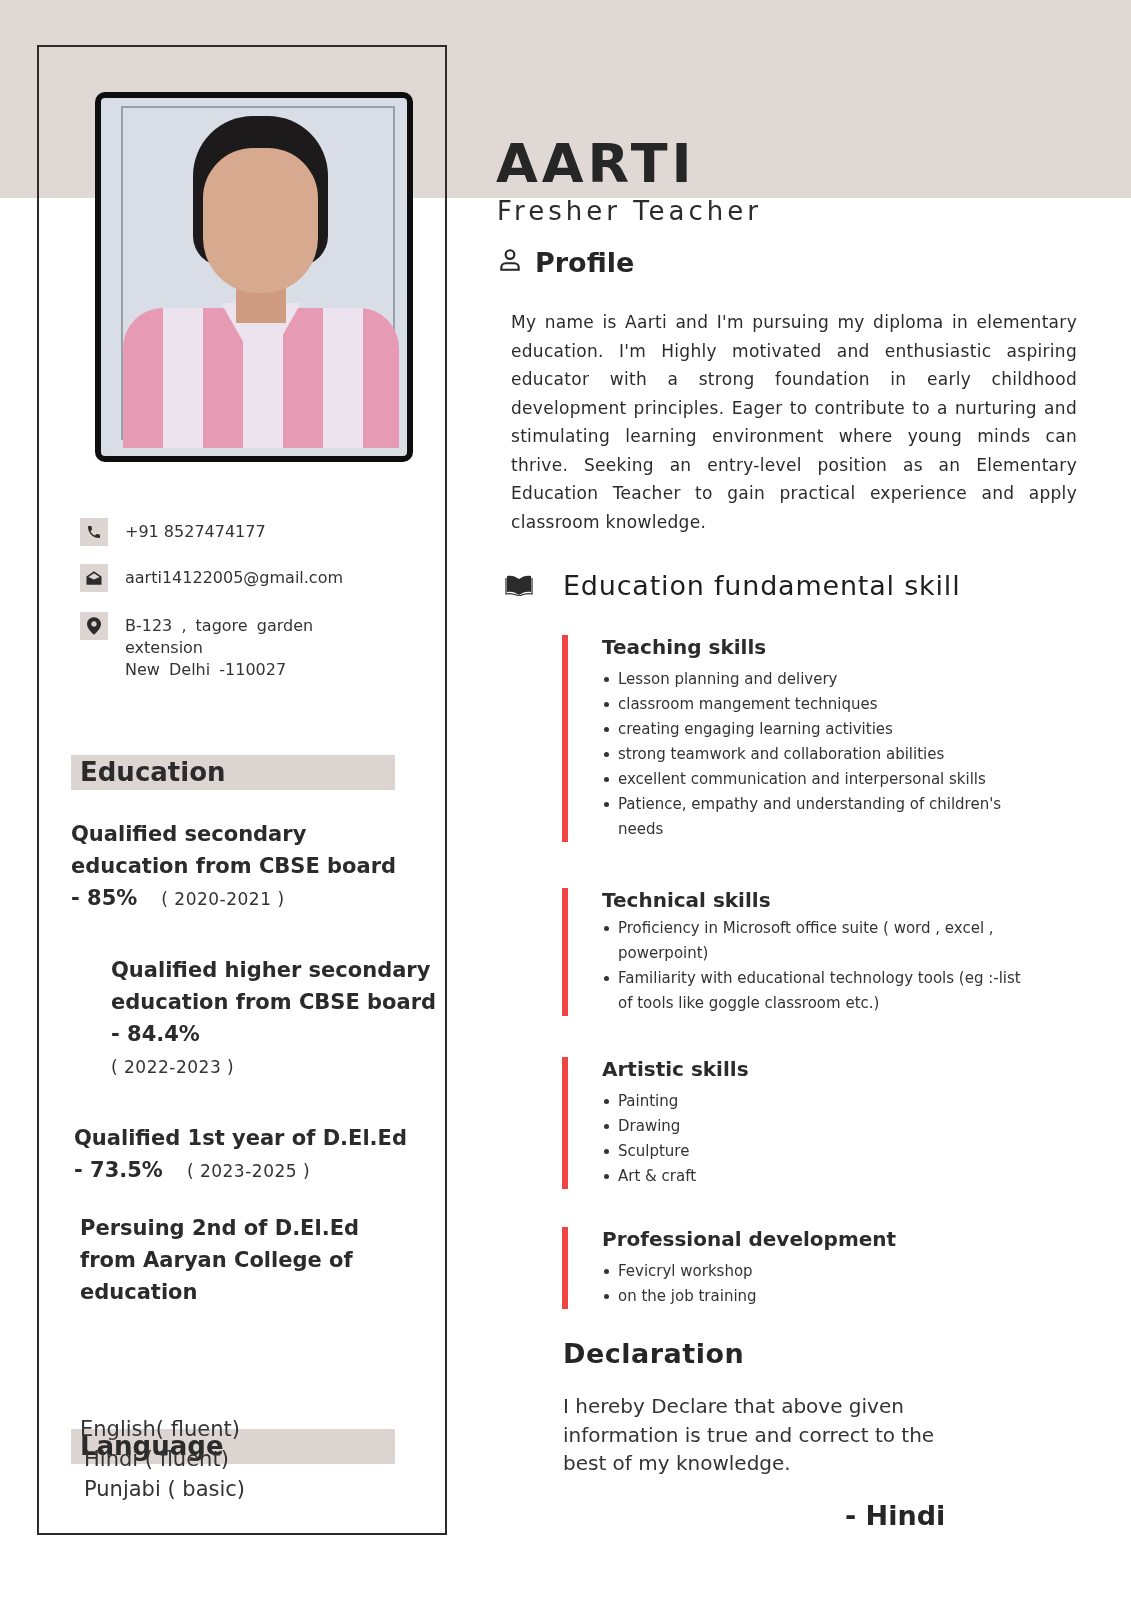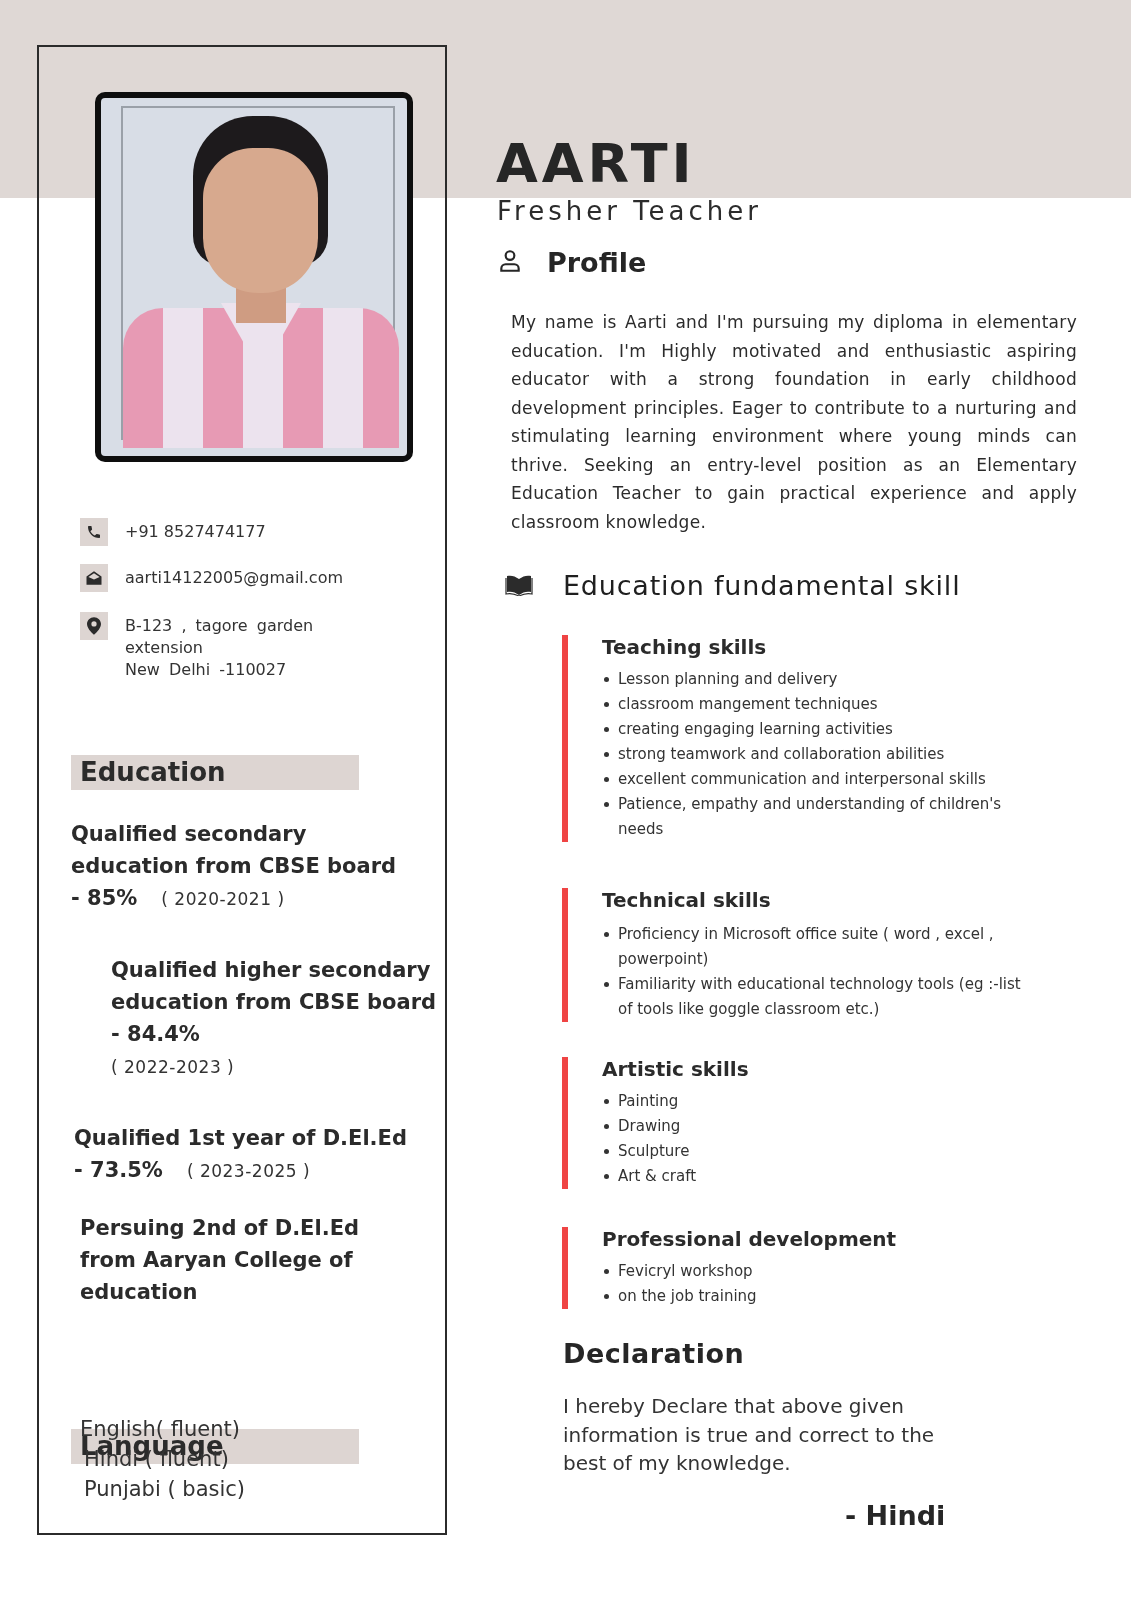--- a/index.html
+++ b/index.html
@@ -17,31 +17,31 @@
   .photo .face { position: absolute; left: 102px; top: 50px; width: 115px; height: 145px; background: #d7a98e; border-radius: 50px 50px 55px 55px; }
   .photo .neck { position: absolute; left: 135px; top: 180px; width: 50px; height: 45px; background: #cf9c82; }
   .photo .shirt { position: absolute; left: 22px; top: 210px; width: 276px; height: 140px; background: repeating-linear-gradient(90deg, #e79ab4 0 40px, #ece3ee 40px 80px); border-radius: 40px 40px 0 0; }
   .photo .collar { position: absolute; left: 120px; top: 205px; width: 80px; height: 70px; background: #ece3ee; clip-path: polygon(0 0, 100% 0, 50% 100%); }
 
   .contact { position: absolute; left: 80px; font-size: 16px; color: #333; }
   .contact .ico { position: absolute; left: 0; top: 0; width: 28px; height: 28px; background: #ddd5d2; display: flex; align-items: center; justify-content: center; }
   .contact .txt { position: absolute; left: 45px; top: 3px; width: 230px; line-height: 22px; white-space: nowrap; }
   .contact.addr .txt { white-space: normal; word-spacing: 4px; }
 
-  .sec-head { position: absolute; left: 71px; width: 288px; height: 35px; background: #ddd5d2; font-weight: bold; font-size: 26px; padding-left: 9px; line-height: 35px; color: #2b2b2b; }
+  .sec-head { position: absolute; left: 71px; width: 324px; height: 35px; background: #ddd5d2; font-weight: bold; font-size: 26px; padding-left: 9px; line-height: 35px; color: #2b2b2b; }
 
   .edu-item { position: absolute; font-weight: bold; font-size: 21px; line-height: 32px; color: #2b2b2b; }
   .edu-item .years { font-weight: normal; font-size: 17px; color: #333; margin-left: 24px; letter-spacing: 0.5px; }
 
   .lang { position: absolute; font-size: 21px; color: #333; line-height: 30px; }
 
   .name { position: absolute; left: 496px; top: 132px; font-size: 54px; font-weight: bold; letter-spacing: 4px; color: #262626; }
   .role { position: absolute; left: 497px; top: 196px; font-size: 26px; letter-spacing: 4px; color: #2b2b2b; }
 
-  .profile-head { position: absolute; left: 497px; top: 247px; display: flex; align-items: center; gap: 24px; }
+  .profile-head { position: absolute; left: 497px; top: 247px; display: flex; gap: 12px; }
   .profile-head .label { font-size: 27px; font-weight: bold; color: #262626; }
 
   .profile-text { position: absolute; left: 511px; top: 308px; width: 566px; font-size: 17px; line-height: 28.5px; text-align: justify; color: #2b2b2b; letter-spacing: 0.3px; }
 
   .skill-head { position: absolute; left: 505px; top: 570px; display: flex; align-items: center; gap: 30px; }
   .skill-head .label { font-size: 27px; color: #1f1f1f; letter-spacing: 0.8px; }
 
   .skill-group { position: absolute; left: 562px; border-left: 6px solid #ef4444; padding-left: 34px; }
   .skill-group .title { font-size: 20px; font-weight: bold; color: #2b2b2b; margin-bottom: 8px; }
   .skill-group ul { list-style: none; }
@@ -154,21 +154,21 @@
     <li>Lesson planning and delivery</li>
     <li>classroom mangement techniques</li>
     <li>creating engaging learning activities</li>
     <li>strong teamwork and collaboration abilities</li>
     <li>excellent communication and interpersonal skills</li>
     <li>Patience, empathy and understanding of children's needs</li>
   </ul>
 </div>
 
 <div class="skill-group" style="top:888px;">
-  <div class="title" style="margin-bottom:10px;">Technical skills</div>
+  <div class="title" style="margin-bottom:4px;">Technical skills</div>
   <ul>
     <li>Proficiency in Microsoft office suite ( word , excel , powerpoint)</li>
     <li>Familiarity with educational technology tools (eg :-list of tools like goggle classroom etc.)</li>
   </ul>
 </div>
 
 <div class="skill-group" style="top:1057px;">
   <div class="title">Artistic skills</div>
   <ul>
     <li>Painting</li>

